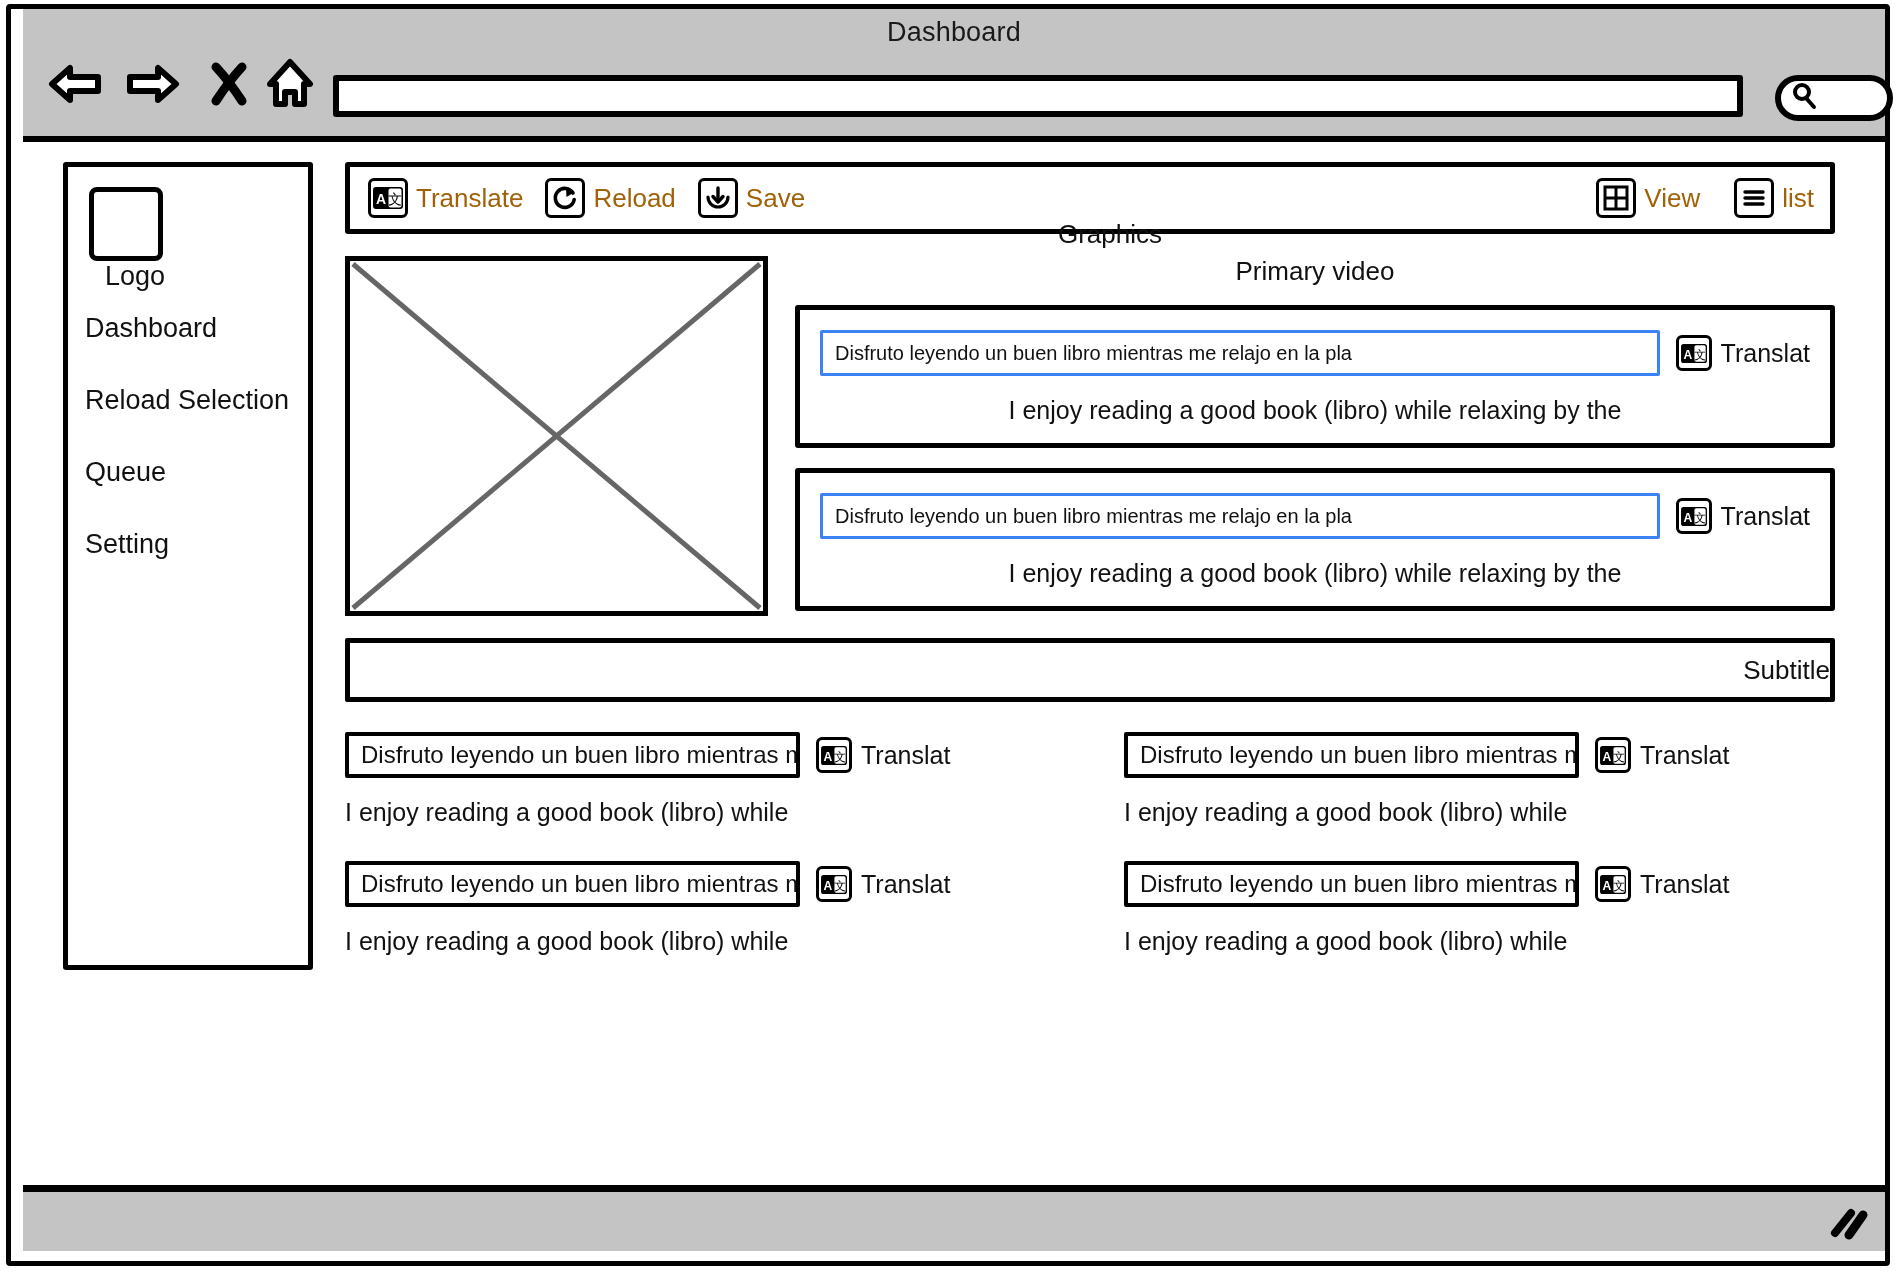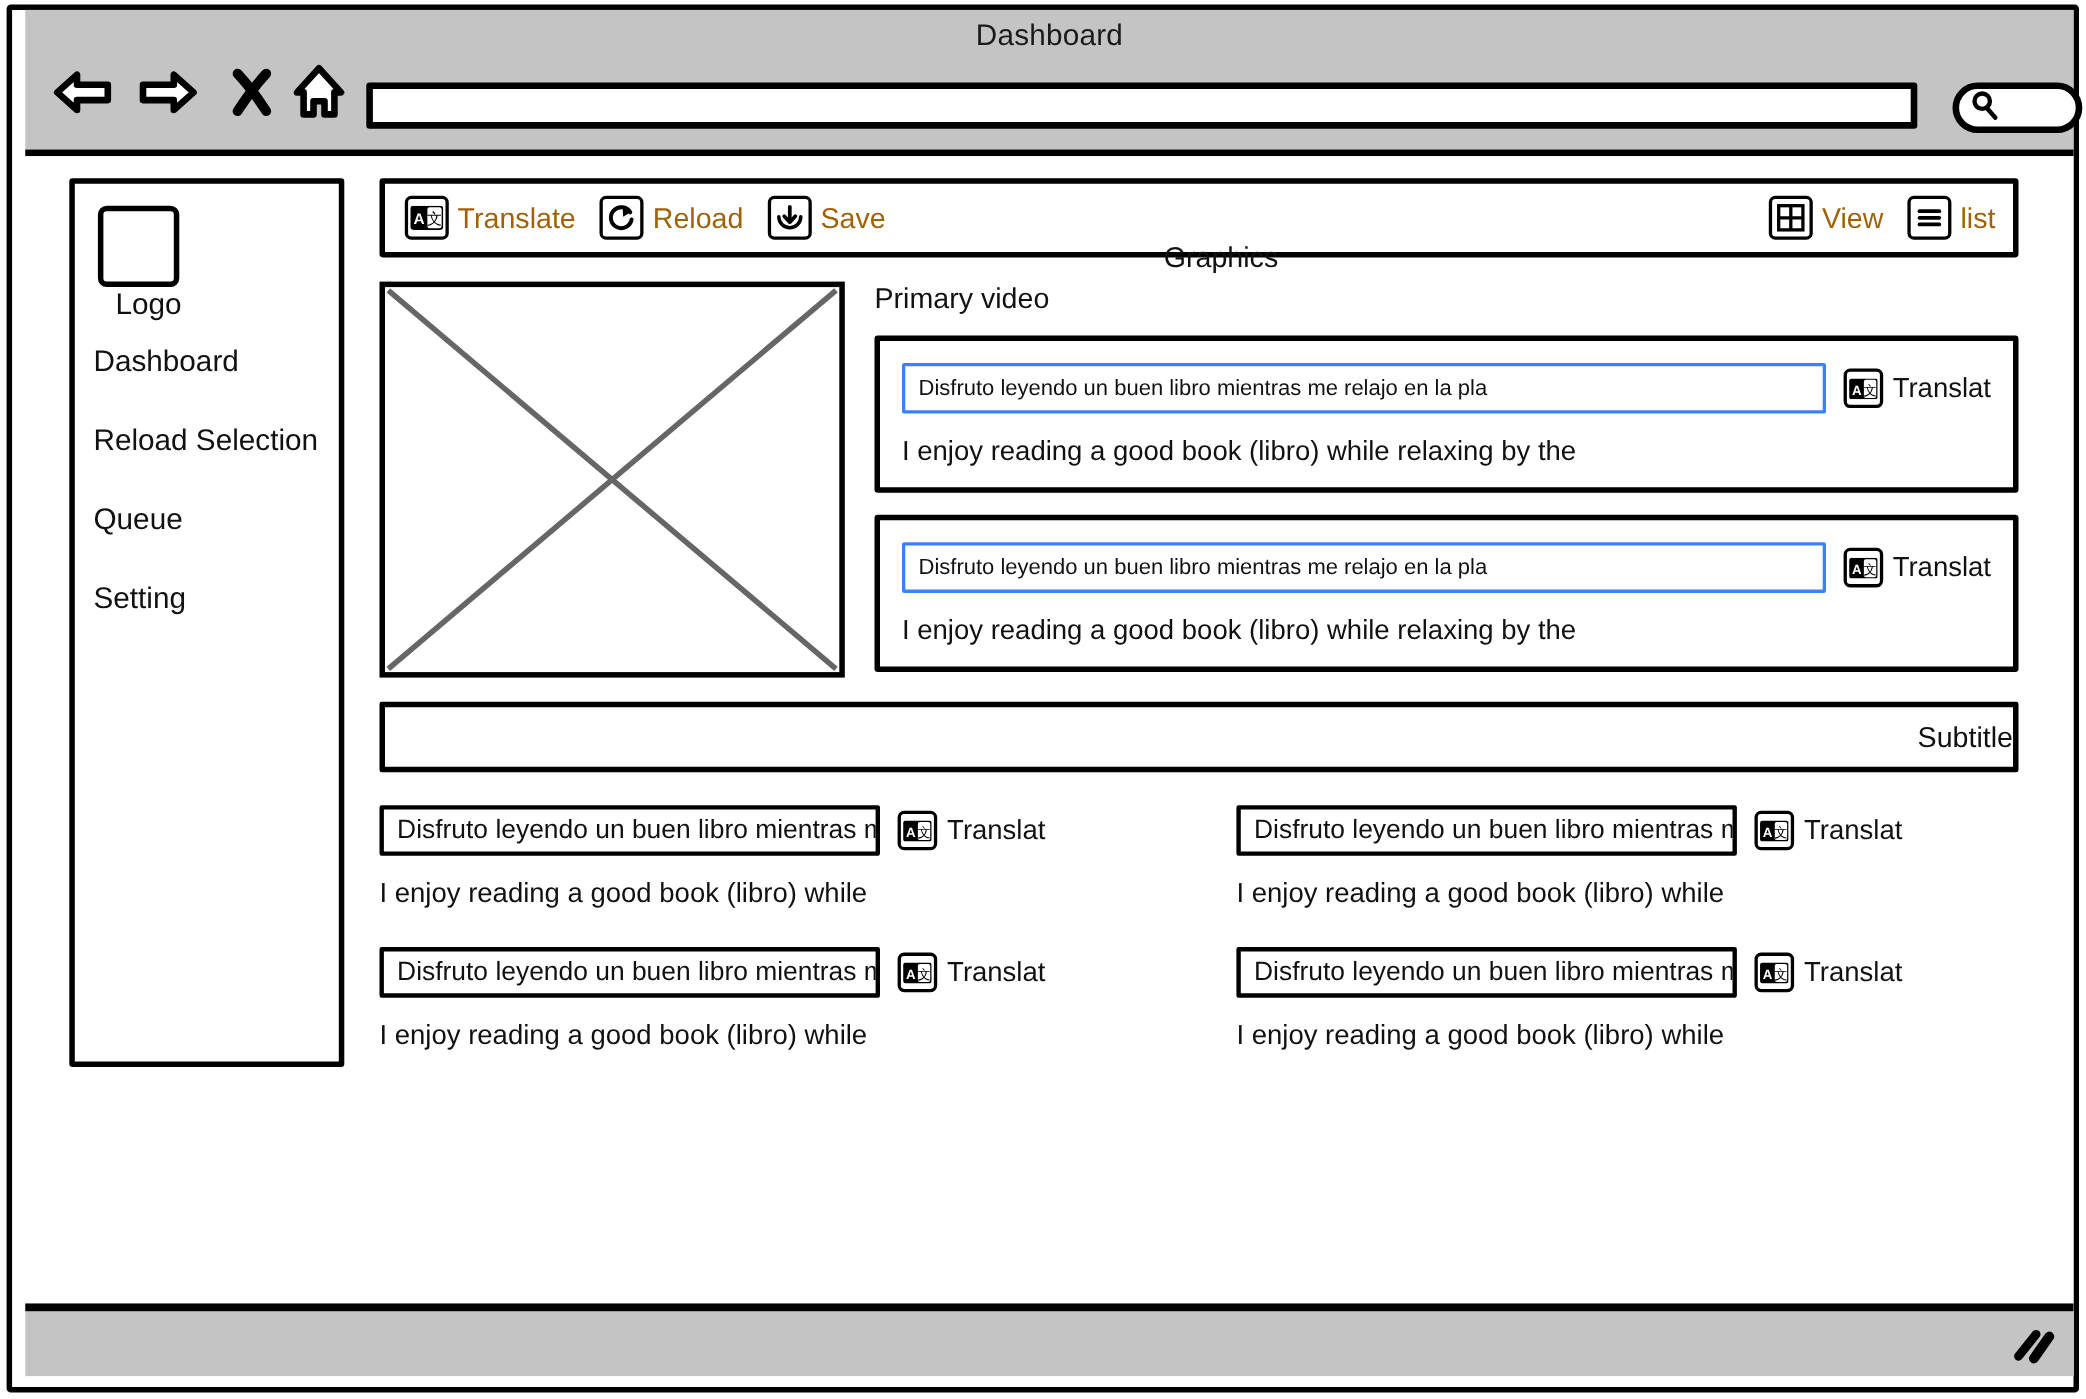--- a/index.html
+++ b/index.html
@@ -187,21 +187,21 @@
     background: #ffffff;
   }
   .tb-group {
     position: absolute;
     top: 0;
     height: 100%;
     display: flex;
     align-items: center;
   }
   .tb-left { left: 18px; }
-  .tb-right { right: 16px; }
+  .tb-right { right: 16px; gap: 12px; }
   .tb-btn {
     display: flex;
     align-items: center;
     margin-right: 22px;
     white-space: nowrap;
   }
   .tb-btn:last-child { margin-right: 0; }
   .tb-label {
     font-size: 26px;
     margin-left: 8px;
@@ -240,20 +240,21 @@
     height: 36px;
     border-width: 3px;
   }
   .icon-sq svg { display: block; }
 
   
   .media-row {
     position: relative;
     margin-top: 22px;
     height: 364px;
+    text-align: center;
   }
   .img-placeholder {
     position: absolute;
     left: 0;
     top: 0;
     width: 423px;
     height: 360px;
     border: 5px solid #000;
     box-sizing: border-box;
     background: #ffffff;

